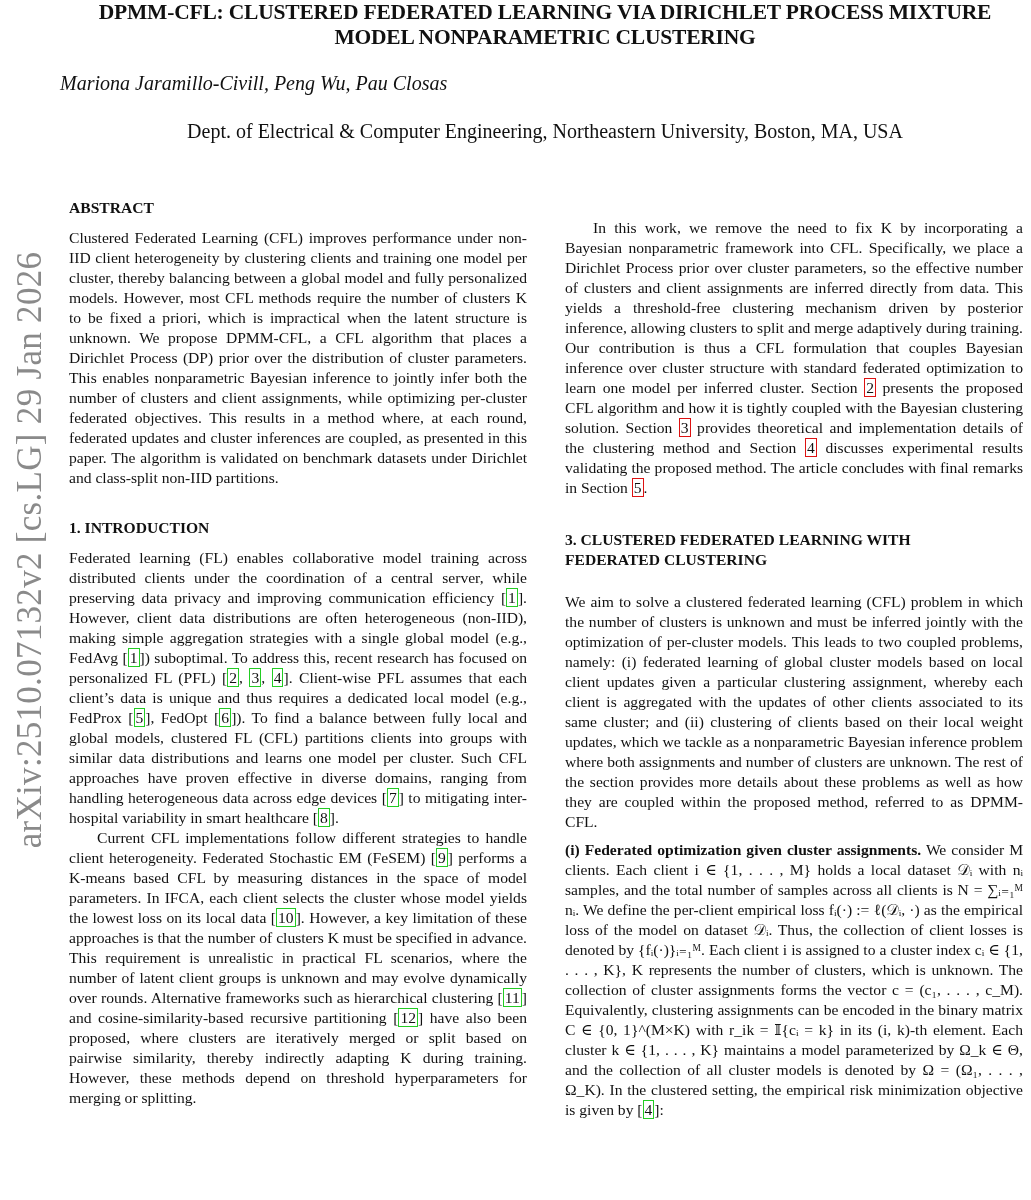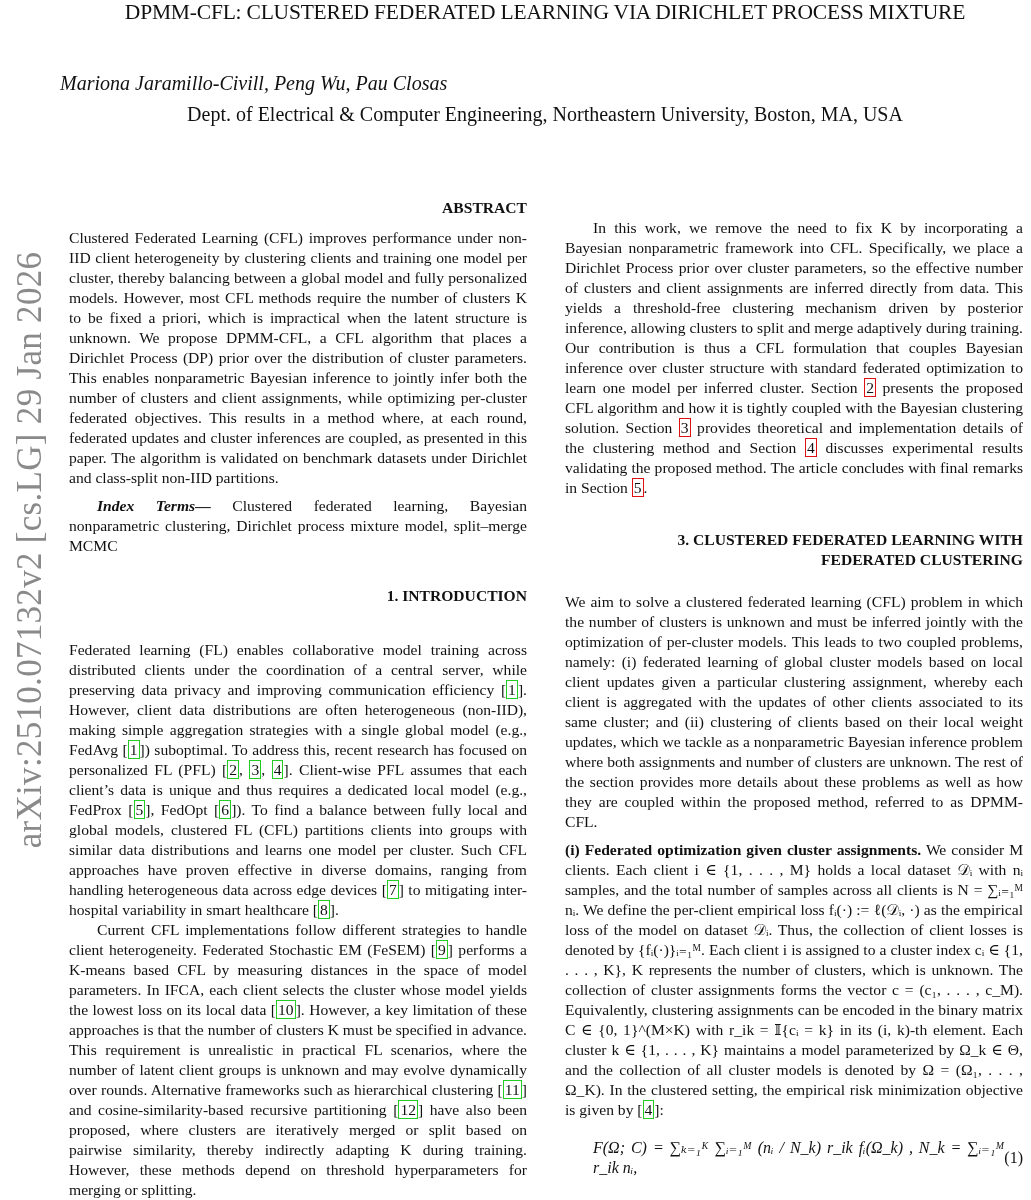--- a/index.html
+++ b/index.html
@@ -11,84 +11,80 @@
     position: absolute; left: 2px; top: 200px; width: 56px; height: 700px;
   }
   .sidebar-stamp span {
     position: absolute; left: 50%; top: 50%;
     transform: translate(-50%, -50%) rotate(-90deg);
     white-space: nowrap; font-size: 35px; color: #8a8a8a;
     font-family: "Liberation Serif", serif; letter-spacing: 0.3px;
   }
   .title {
     position: absolute; left: 60px; top: 0px; width: 970px;
-    text-align: center; font-weight: normal; font-size: 21.5px; line-height: 25px;
+    text-align: center; font-weight: bold; font-size: 21.5px; line-height: 25px;
     letter-spacing: -0.2px;
   }
   .authors {
     position: absolute; left: 60px; top: 72px; width: 970px;
     text-align: left; font-style: italic; font-size: 20px;
   }
   .affil {
-    position: absolute; left: 60px; top: 103px; width: 970px;
+    position: absolute; left: 60px; top: 120px; width: 970px;
     text-align: center; font-size: 20px;
   }
   .col {
     position: absolute; top: 198px; width: 458px;
     font-size: 15.6px; line-height: 20px; text-align: justify;
   }
   .col.left { left: 69px; }
   .col.right { left: 565px; }
   .col p { margin: 0; }
   .indent { text-indent: 28px; }
   .sec-head {
-    text-align: right; font-weight: bold; font-size: 15.6px; line-height: 20px;
+    text-align: left; font-weight: bold; font-size: 15.6px; line-height: 20px;
   }
   .ref-g { border: 1.5px solid #22cc22; padding: 0 1px; }
   .ref-r { border: 1.5px solid #dd1111; padding: 0 1px; }
   .mi { font-style: italic; }
   .eq {
     display: flex; align-items: center; justify-content: space-between;
     font-size: 16px; margin-top: 18px; padding-left: 28px;
   }
 </style>
 </head>
 <body>
 
 <div class="sidebar-stamp">
   <span>arXiv:2510.07132v2  [cs.LG]  29 Jan 2026</span>
 </div>
 
 <div class="title">
   <div>DPMM-CFL: CLUSTERED FEDERATED LEARNING VIA DIRICHLET PROCESS MIXTURE</div>
+  <div>MODEL NONPARAMETRIC CLUSTERING</div>
 </div>
 <div class="authors">Mariona Jaramillo-Civill, Peng Wu, Pau Closas</div>
 <div class="affil">Dept. of Electrical &amp; Computer Engineering, Northeastern University, Boston, MA, USA</div>
 
 <div class="col left">
   <div class="sec-head" style="margin-bottom:10px;">ABSTRACT</div>
   <p>Clustered Federated Learning (CFL) improves performance under non-IID client heterogeneity by clustering clients and training one model per cluster, thereby balancing between a global model and fully personalized models. However, most CFL methods require the number of clusters K to be fixed a priori, which is impractical when the latent structure is unknown.  We propose DPMM-CFL, a CFL algorithm that places a Dirichlet Process (DP) prior over the distribution of cluster parameters.  This enables nonparametric Bayesian inference to jointly infer both the number of clusters and client assignments, while optimizing per-cluster federated objectives.  This results in a method where, at each round, federated updates and cluster inferences are coupled, as presented in this paper. The algorithm is validated on benchmark datasets under Dirichlet and class-split non-IID partitions.</p>
-  <p class="indent" style="margin-top:8px;"><b><i>Index Terms—</i></b><span> Clustered federated learning, Bayesian nonparametric clustering, Dirichlet process mixture model, split–merge MCMC</span></p>
 
-  <div class="sec-head" style="margin-top:30px; margin-bottom:34px;">1.  INTRODUCTION</div>
+  <div class="sec-head" style="margin-top:30px; margin-bottom:10px;">1.  INTRODUCTION</div>
 
   <p><span>Federated learning (FL) enables collaborative model training across distributed clients under the coordination of a central server, while preserving data privacy and improving communication efficiency [</span><span class="ref-g">1</span><span>]. However, client data distributions are often heterogeneous (non-IID), making simple aggregation strategies with a single global model (e.g., FedAvg [</span><span class="ref-g">1</span><span>]) suboptimal.  To address this, recent research has focused on personalized FL (PFL) [</span><span class="ref-g">2</span><span>, </span><span class="ref-g">3</span><span>, </span><span class="ref-g">4</span><span>]. Client-wise PFL assumes that each client’s data is unique and thus requires a dedicated local model (e.g., FedProx [</span><span class="ref-g">5</span><span>], FedOpt [</span><span class="ref-g">6</span><span>]).  To find a balance between fully local and global models, clustered FL (CFL) partitions clients into groups with similar data distributions and learns one model per cluster.  Such CFL approaches have proven effective in diverse domains, ranging from handling heterogeneous data across edge devices [</span><span class="ref-g">7</span><span>] to mitigating inter-hospital variability in smart healthcare [</span><span class="ref-g">8</span><span>].</span></p>
 
   <p class="indent"><span>Current CFL implementations follow different strategies to handle client heterogeneity. Federated Stochastic EM (FeSEM) [</span><span class="ref-g">9</span><span>] performs a K-means based CFL by measuring distances in the space of model parameters.  In IFCA, each client selects the cluster whose model yields the lowest loss on its local data [</span><span class="ref-g">10</span><span>].  However, a key limitation of these approaches is that the number of clusters K must be specified in advance.  This requirement is unrealistic in practical FL scenarios, where the number of latent client groups is unknown and may evolve dynamically over rounds.  Alternative frameworks such as hierarchical clustering [</span><span class="ref-g">11</span><span>] and cosine-similarity-based recursive partitioning [</span><span class="ref-g">12</span><span>] have also been proposed, where clusters are iteratively merged or split based on pairwise similarity, thereby indirectly adapting K during training.  However, these methods depend on threshold hyperparameters for merging or splitting.</span></p>
 </div>
 
 <div class="col right" style="top:198px;">
   <p class="indent" style="margin-top:20px;"><span>In this work, we remove the need to fix K by incorporating a Bayesian nonparametric framework into CFL. Specifically, we place a Dirichlet Process prior over cluster parameters, so the effective number of clusters and client assignments are inferred directly from data.  This yields a threshold-free clustering mechanism driven by posterior inference, allowing clusters to split and merge adaptively during training.  Our contribution is thus a CFL formulation that couples Bayesian inference over cluster structure with standard federated optimization to learn one model per inferred cluster.  Section </span><span class="ref-r">2</span><span> presents the proposed CFL algorithm and how it is tightly coupled with the Bayesian clustering solution. Section </span><span class="ref-r">3</span><span> provides theoretical and implementation details of the clustering method and Section </span><span class="ref-r">4</span><span> discusses experimental results validating the proposed method. The article concludes with final remarks in Section </span><span class="ref-r">5</span><span>.</span></p>
 
   <div class="sec-head" style="margin-top:32px; margin-bottom:22px;">
     <div>3.  CLUSTERED FEDERATED LEARNING WITH</div>
     <div>FEDERATED CLUSTERING</div>
   </div>
 
   <p>We aim to solve a clustered federated learning (CFL) problem in which the number of clusters is unknown and must be inferred jointly with the optimization of per-cluster models.  This leads to two coupled problems, namely: (i) federated learning of global cluster models based on local client updates given a particular clustering assignment, whereby each client is aggregated with the updates of other clients associated to its same cluster; and (ii) clustering of clients based on their local weight updates, which we tackle as a nonparametric Bayesian inference problem where both assignments and number of clusters are unknown. The rest of the section provides more details about these problems as well as how they are coupled within the proposed method, referred to as DPMM-CFL.</p>
 
   <p style="margin-top:8px;"><b>(i) Federated optimization given cluster assignments.</b><span>  We consider M clients. Each client i ∈ {1, . . . , M} holds a local dataset 𝒟ᵢ with nᵢ samples, and the total number of samples across all clients is N = ∑ᵢ₌₁ᴹ nᵢ.  We define the per-client empirical loss fᵢ(·) := ℓ(𝒟ᵢ, ·) as the empirical loss of the model on dataset 𝒟ᵢ. Thus, the collection of client losses is denoted by {fᵢ(·)}ᵢ₌₁ᴹ. Each client i is assigned to a cluster index cᵢ ∈ {1, . . . , K}, K represents the number of clusters, which is unknown.  The collection of cluster assignments forms the vector c = (c₁, . . . , c_M).  Equivalently, clustering assignments can be encoded in the binary matrix C ∈ {0, 1}^(M×K) with r_ik = 𝕀{cᵢ = k} in its (i, k)-th element. Each cluster k ∈ {1, . . . , K} maintains a model parameterized by Ω_k ∈ Θ, and the collection of all cluster models is denoted by Ω = (Ω₁, . . . , Ω_K).  In the clustered setting, the empirical risk minimization objective is given by [</span><span class="ref-g">4</span><span>]:</span></p>
 
-  <div class="eq">
-    <span class="mi">F(Ω; C) = ∑ₖ₌₁ᴷ ∑ᵢ₌₁ᴹ (nᵢ / N_k) r_ik fᵢ(Ω_k) ,     N_k = ∑ᵢ₌₁ᴹ r_ik nᵢ,</span>
-    <span>(1)</span>
-  </div>
 </div>
 
 </body></html>

